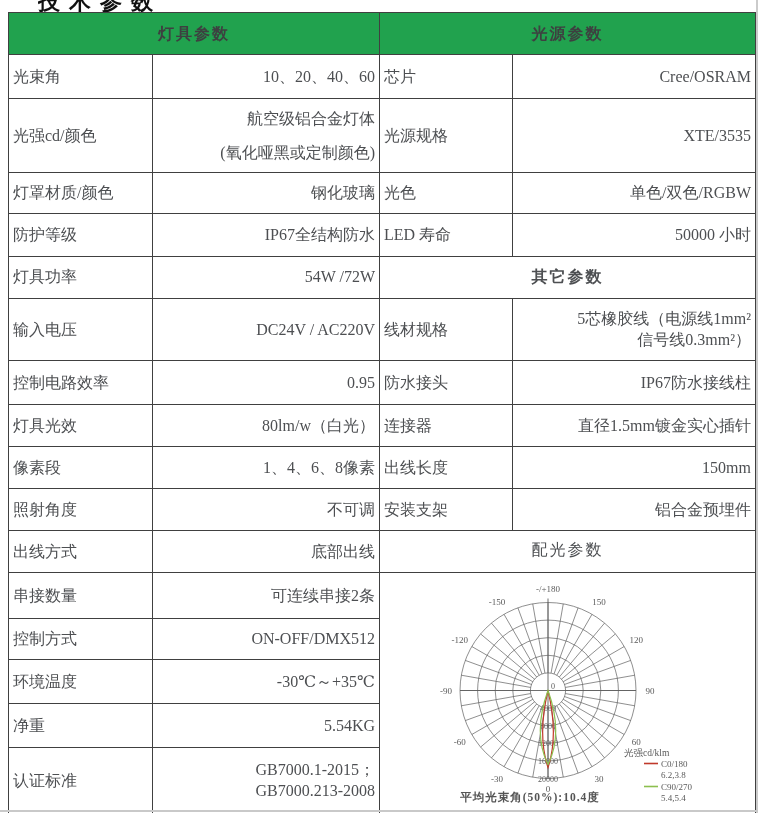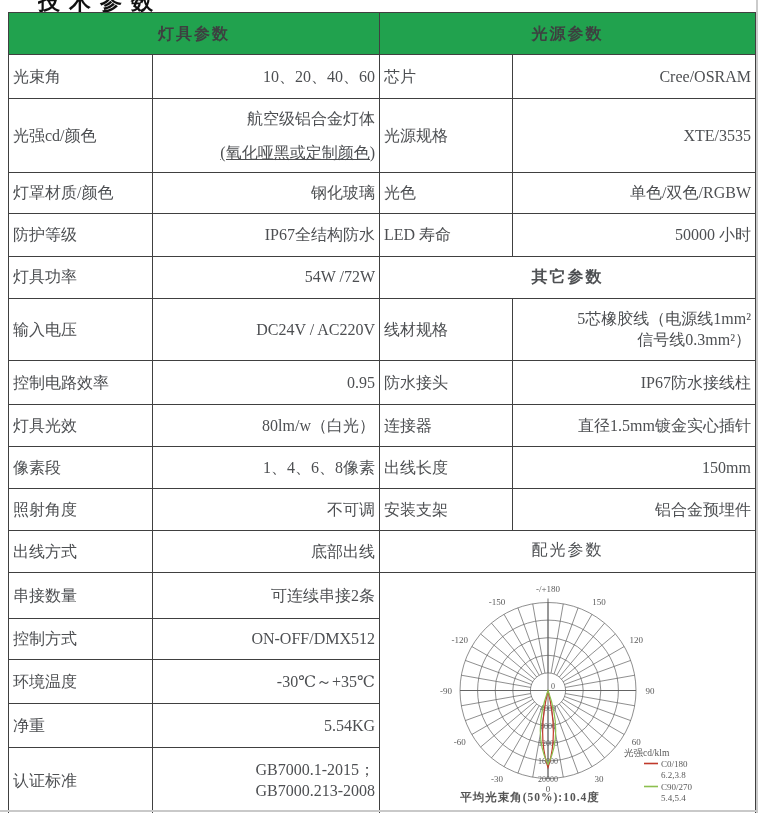--- a/index.html
+++ b/index.html
@@ -24,21 +24,21 @@
     border:1px solid #404040;font-size:16px;line-height:1.35;
     overflow:hidden;padding:9px 4px;
   }
   td.hdr{
     background:#21a24e;color:#3d4040;font-weight:bold;font-size:19px;
     text-align:center;letter-spacing:2px;
   }
   td.hdr-r{border-left:2px solid #ffffff;}
   td.lab{text-align:left;}
   td.val{text-align:right;padding-left:11px;}
-  td.val .l2{margin-top:12px;text-decoration:underline;}
+  td.val .l2{margin-top:12px;}
   td.ind{padding-left:16px;}
   td.sec{text-align:center;font-size:18px;font-weight:bold;letter-spacing:2px;}
   td.sec.normal{font-weight:normal;font-family:Liberation Mono, monospace;}
   td.chartcell{padding:0;position:relative;}
   .chartwrap{position:absolute;left:0;top:0;right:0;bottom:0;}
   
   .page-edge-right{position:absolute;right:0;top:0;width:2px;height:813px;background:#cbcbcb;}
   .page-edge-bottom{position:absolute;left:0;top:810px;width:758px;height:2px;background:#c9c9c9;}
 </style>
 </head>

